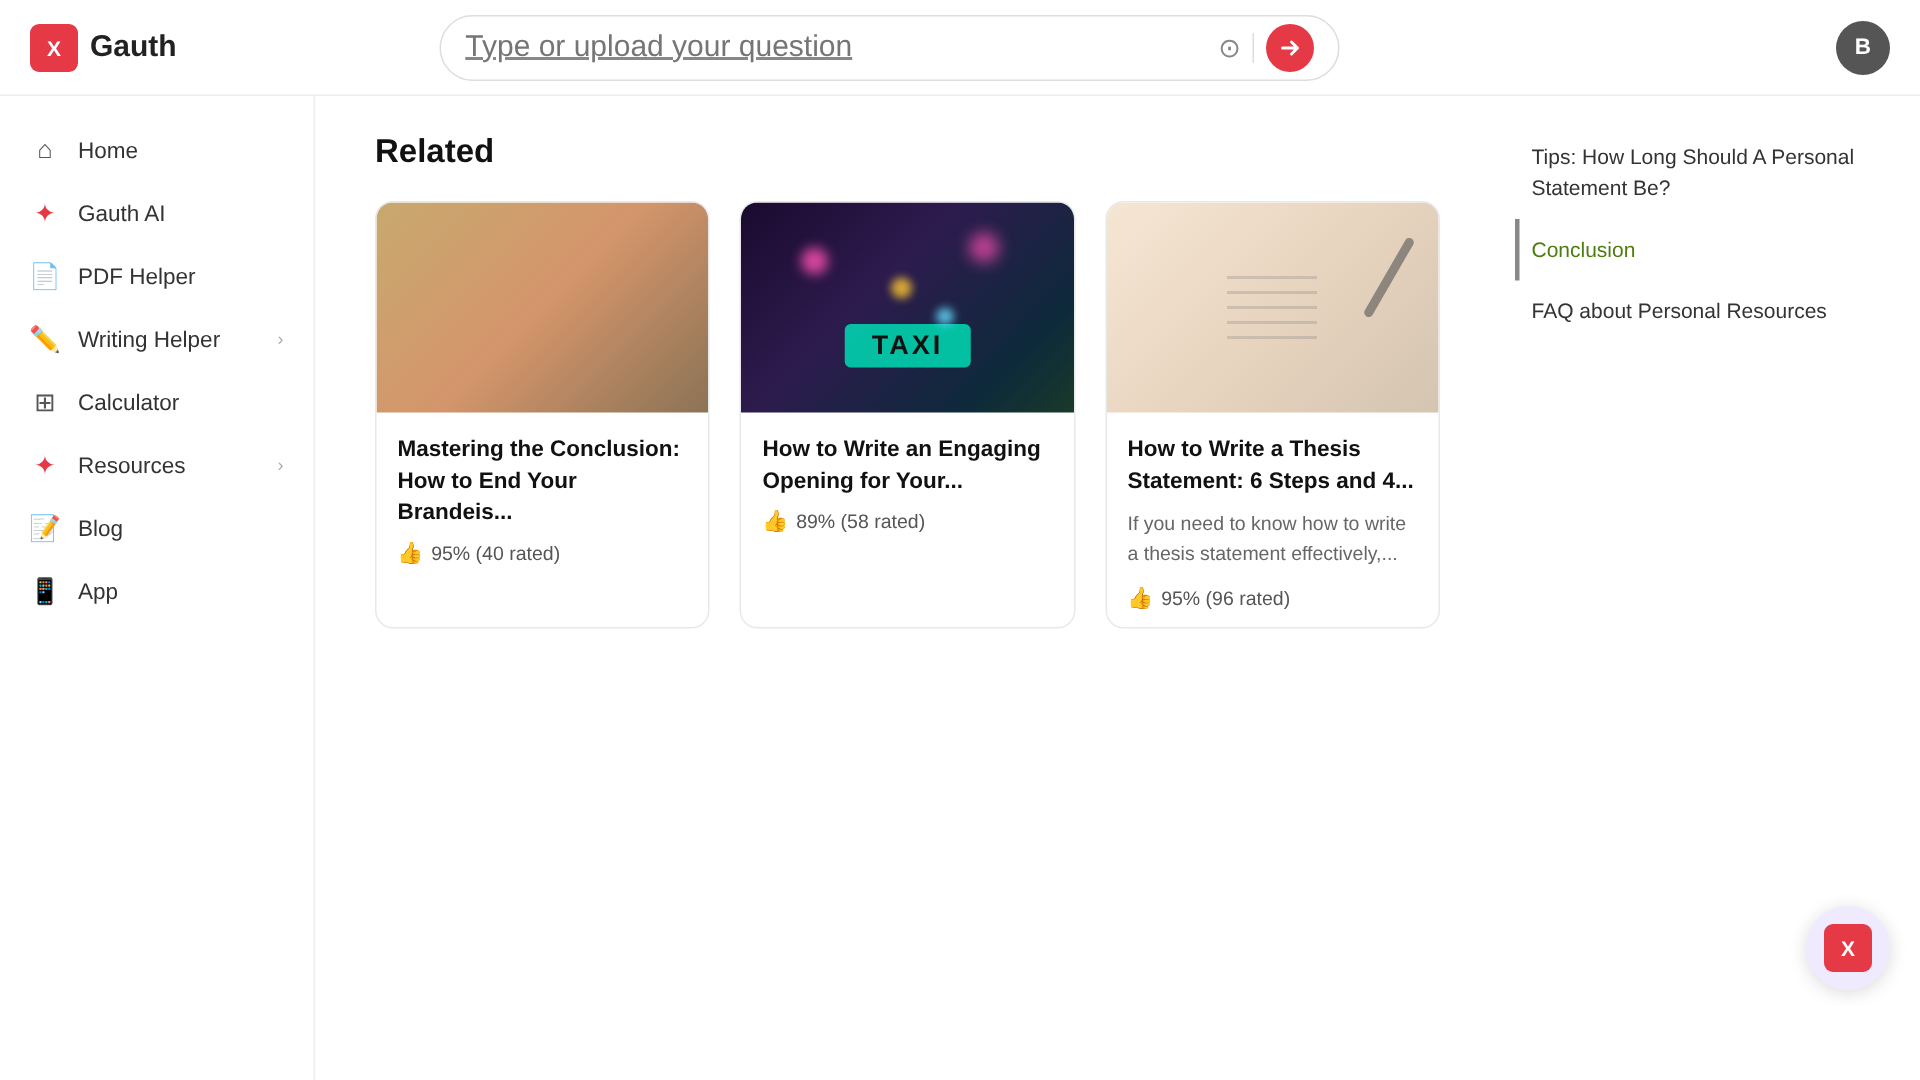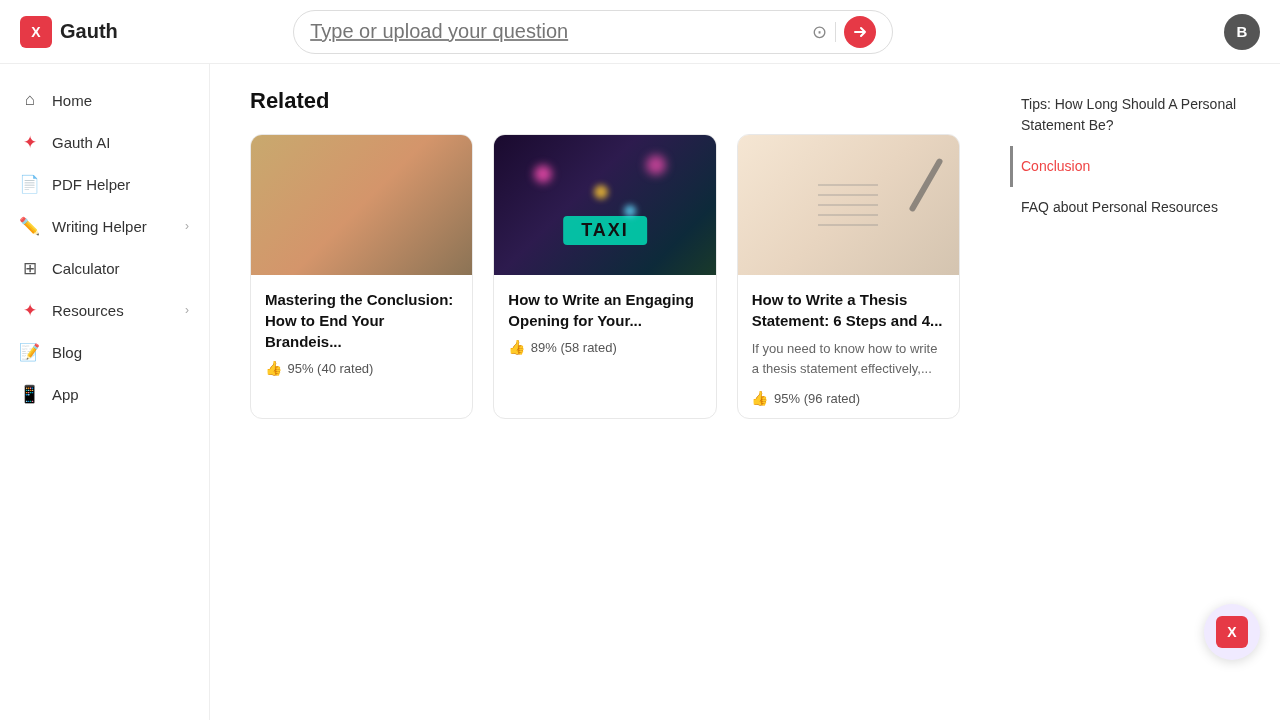--- a/index.html
+++ b/index.html
@@ -55,21 +55,21 @@
 
     
     .main { flex: 1; overflow-y: auto; padding: 24px 40px 0 40px; }
 
     
     .right-panel { width: 280px; min-width: 280px; padding: 20px 28px 0 10px; border-left: 0; overflow-y: auto; }
     .right-panel-item {
       padding: 10px 8px; color: #333; font-size: 14px; line-height: 1.5; cursor: pointer;
       border-left: 3px solid transparent;
     }
-    .right-panel-item.active { border-left: 3px solid #888; color: #ef4444; font-weight: 500; }
+    .right-panel-item.active { border-left: 3px solid #888; color: #4d7c0f; font-weight: 500; }
 
     
     .related-title { font-size: 22px; font-weight: 700; margin-bottom: 20px; color: #111; }
 
     .cards-row { display: flex; gap: 20px; }
     .card {
       flex: 1; border: 1px solid #e8e8e8; border-radius: 12px; overflow: hidden;
       cursor: pointer; background: #fff; transition: box-shadow 0.2s;
     }
     .card-img {

